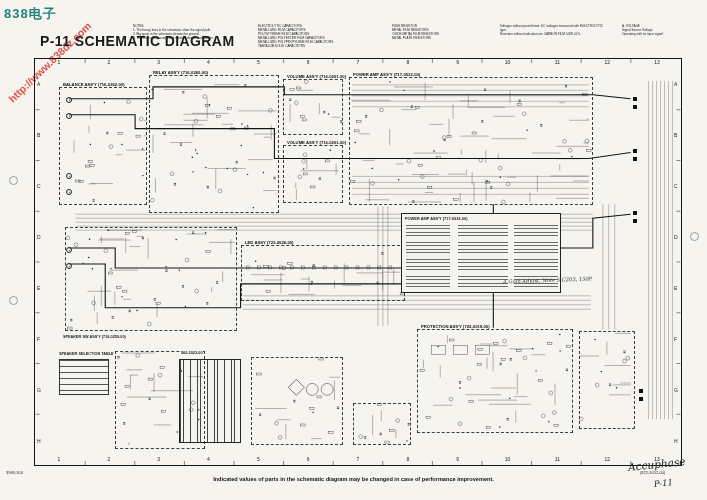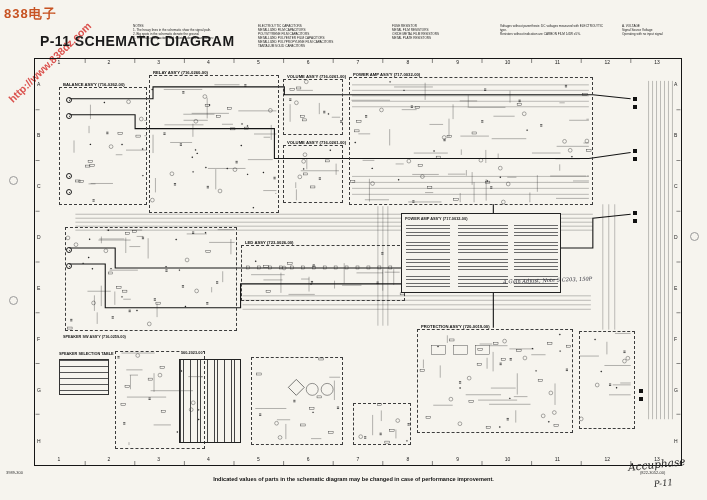--- a/index.html
+++ b/index.html
@@ -1,21 +1,21 @@
 <!DOCTYPE html>
 <html><head>
 <meta charset="utf-8">
 <style>
   *{margin:0;padding:0;box-sizing:border-box}
   html,body{width:707px;height:500px}
   body{position:relative;overflow:hidden;background:#f6f4ee;font-family:"Liberation Sans",sans-serif;color:#1a1a1a}
 
   .title{position:absolute;left:40px;top:33px;font-size:14px;font-weight:700;letter-spacing:.4px}
 
-  .wm-brand{position:absolute;left:4px;top:5px;color:#c2410c;font-size:13px;font-weight:700;letter-spacing:1px;opacity:.9}
+  .wm-brand{position:absolute;left:4px;top:5px;color:#0f766e;font-size:13px;font-weight:700;letter-spacing:1px;opacity:.9}
   .wm-url{position:absolute;left:6px;top:96px;color:#d8403c;font-size:10.5px;font-weight:600;transform:rotate(-44deg);transform-origin:left top;opacity:.9;white-space:nowrap}
 
   .lc{position:absolute;top:24px;font-size:3.1px;line-height:1.3;color:#222;width:118px}
   .lc div{white-space:normal}
   .lc0{left:133px}.lc1{left:258px}.lc2{left:392px;width:96px}.lc3{left:500px;width:110px}.lc4{left:622px;width:78px}
 
   .frame{position:absolute;left:34px;top:58px;width:648px;height:408px;border:1.2px solid #161616;background:transparent}
   #art{position:absolute;left:0;top:0;width:100%;height:100%}
 
   .grid-top,.grid-bottom{position:absolute;left:34px;width:648px;display:flex;z-index:4}

